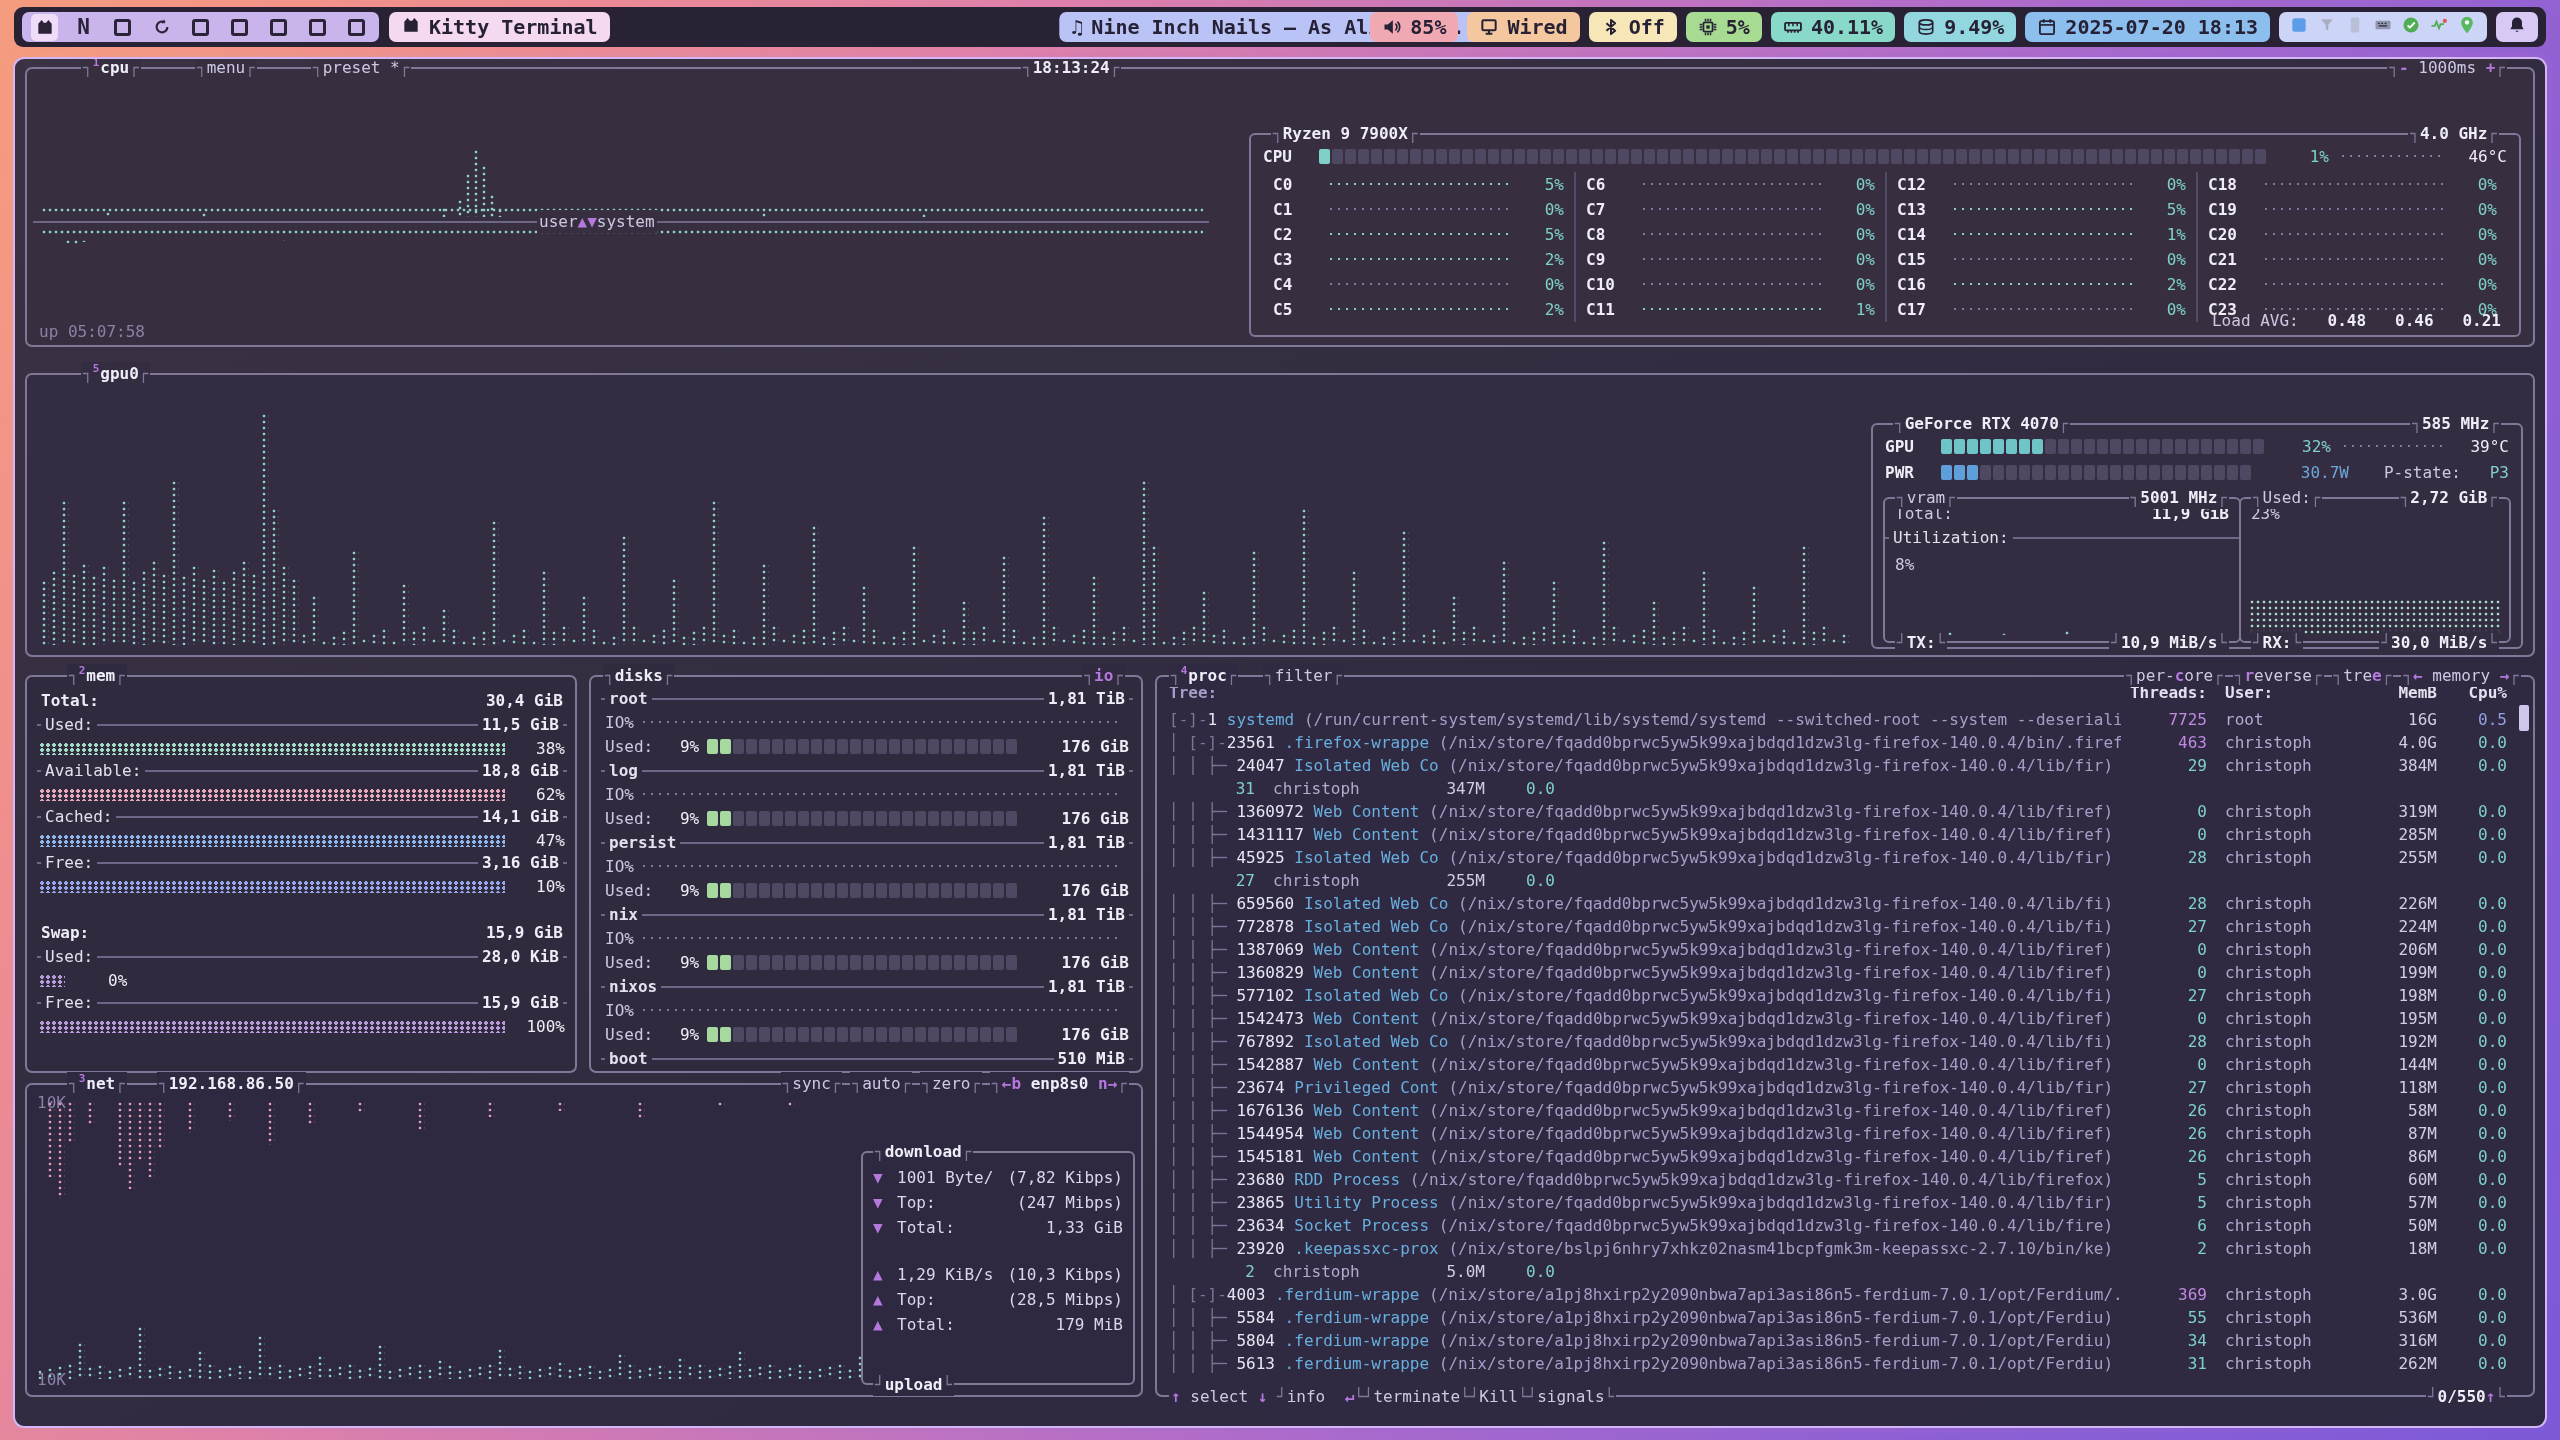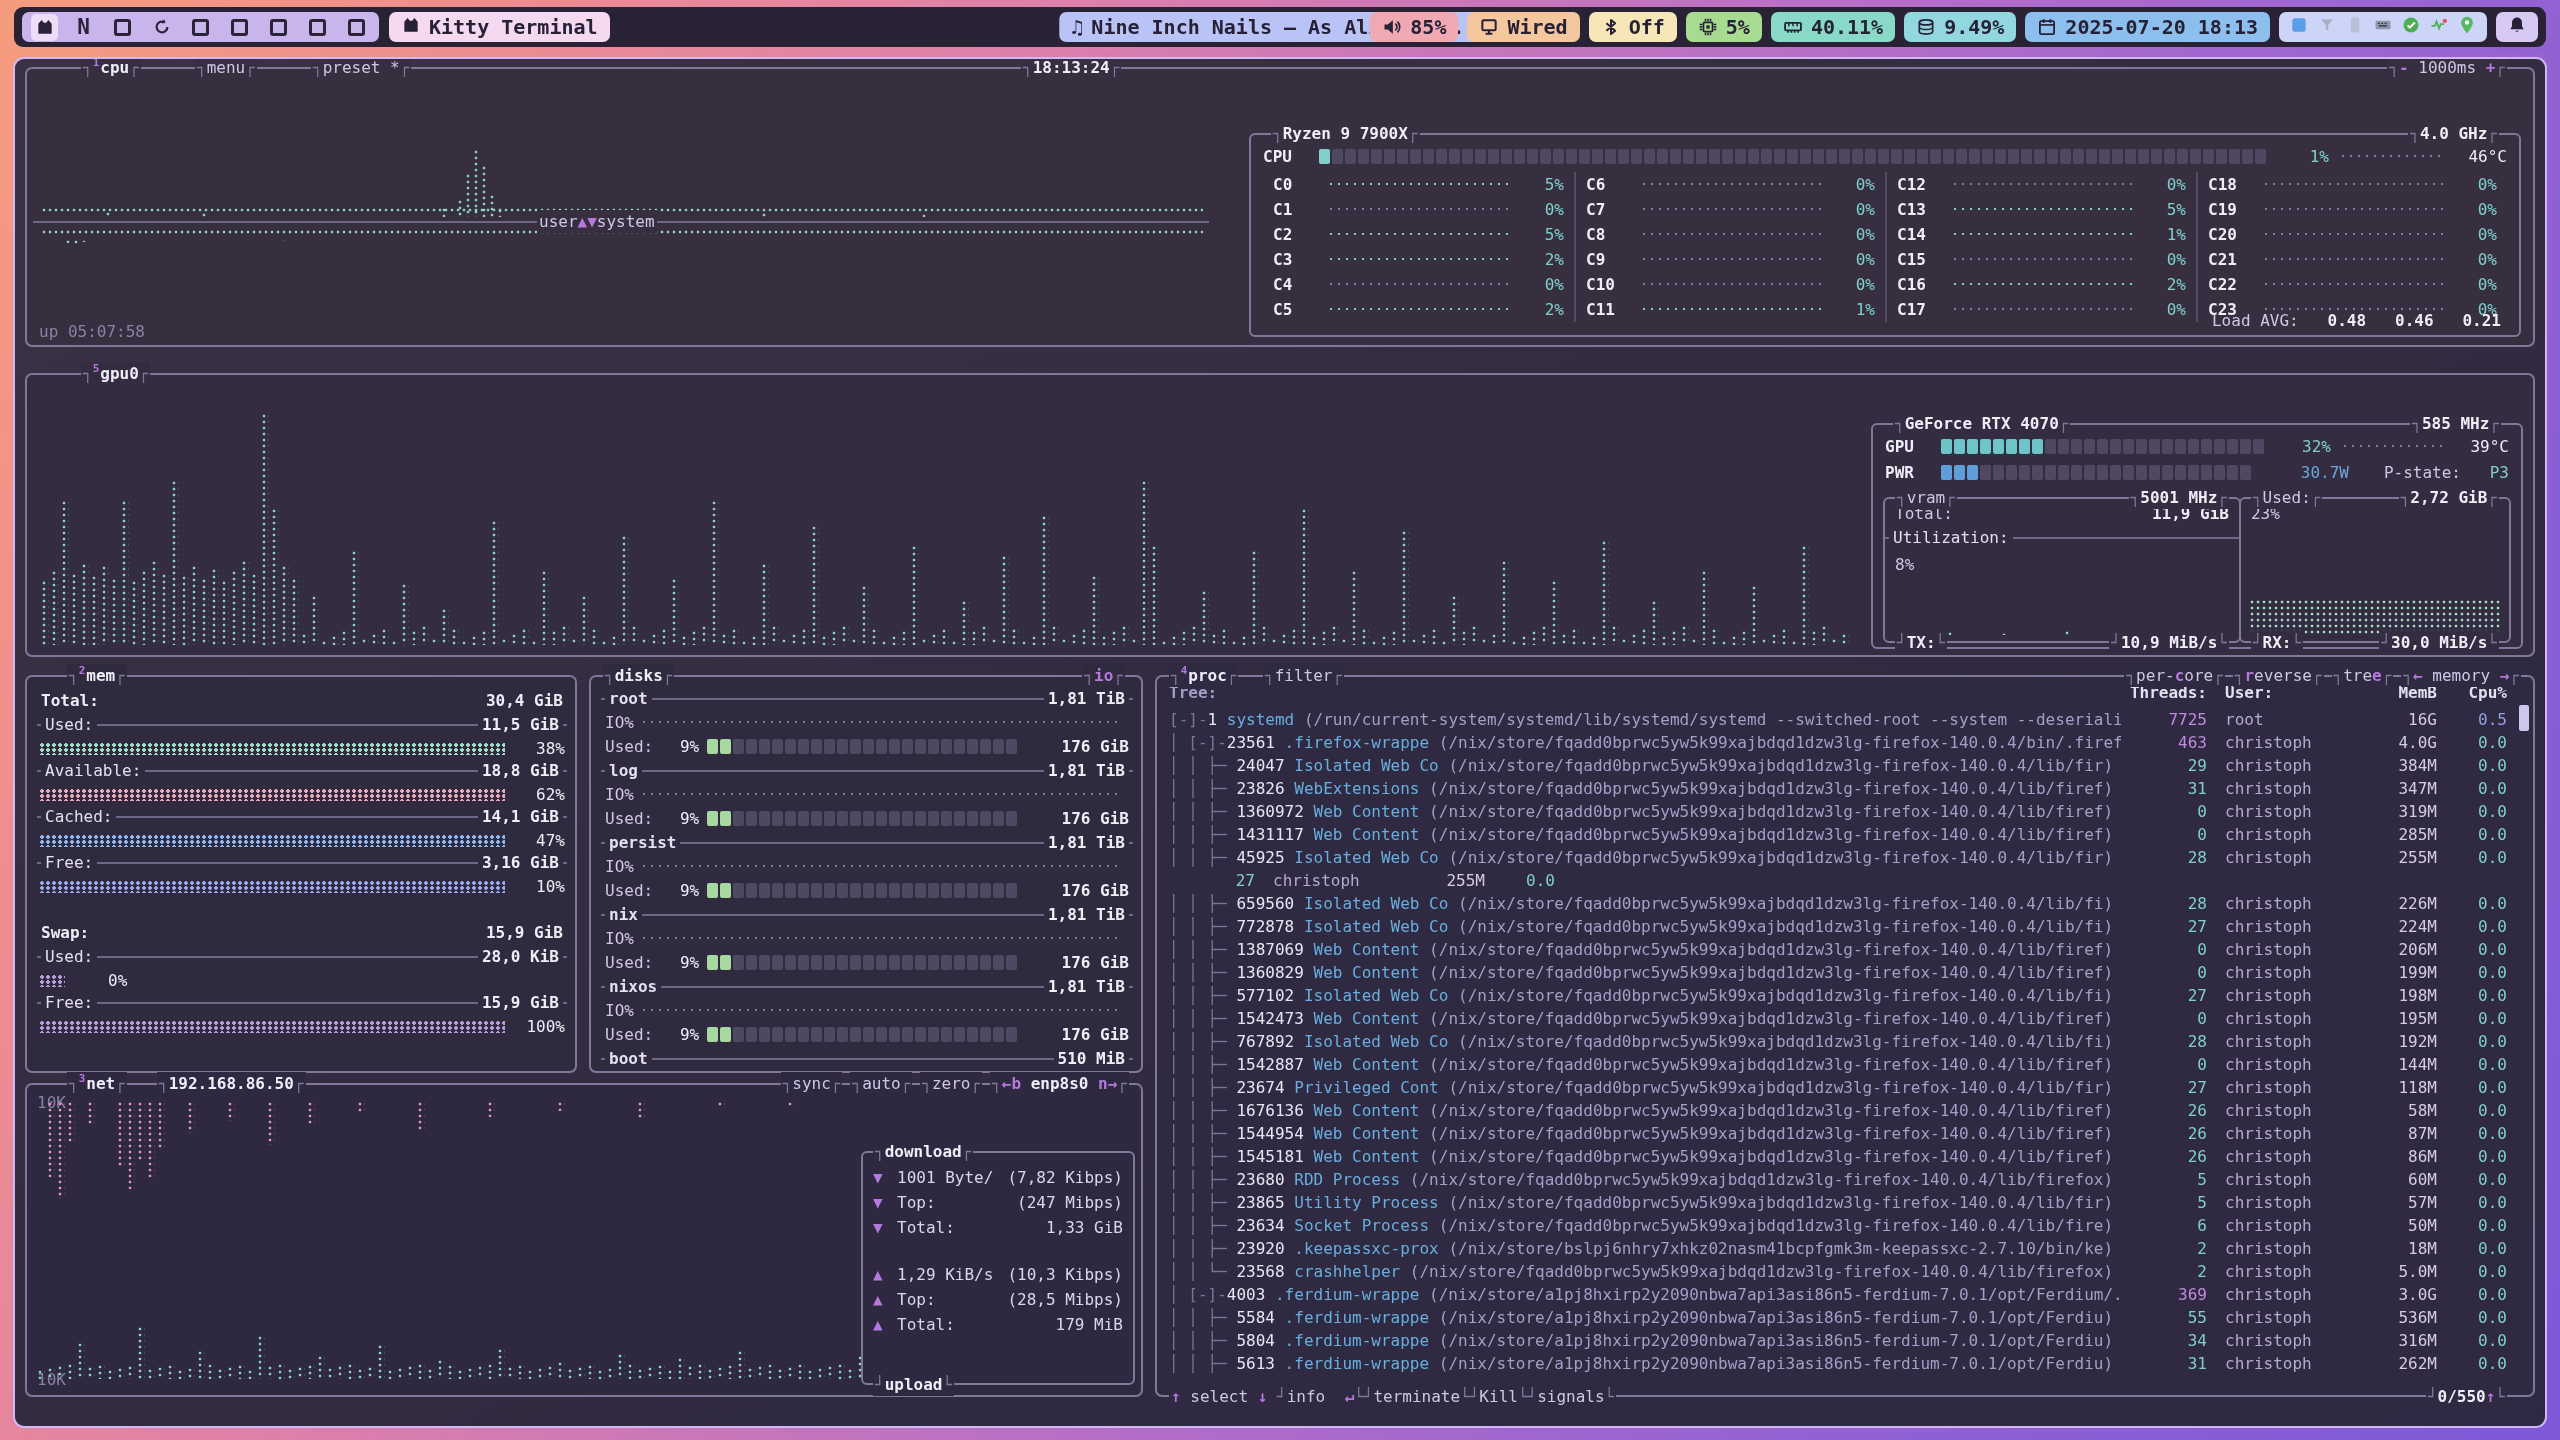--- a/index.html
+++ b/index.html
@@ -1634,21 +1634,20 @@
           </div>
           <div class="prow2">
             <span class="plft"><span class="ppre">│ │ ├─ </span><span class="ppid">24047</span> <span class="pnm">Isolated Web Co</span> (/nix/store/fqadd0bprwc5yw5k99xajbdqd1dzw3lg-firefox-140.0.4/lib/fir)</span>
             <span class="pt">29</span>
             <span class="pu">christoph</span>
             <span class="pm">384M</span>
             <span class="pc">0.0</span>
             <span class="ps"></span>
           </div>
           <div class="prow2">
-            <span class="plft"><span class="ppre">│ │ ├─ </span><span class="ppid">23826</span> <span class="pnm">WebExtensions</span> (/nix/store/fqadd0bprwc5yw5k99xajbdqd1dzw3lg-firefox-140.0.4/lib/firef)</span>
             <span class="pt">31</span>
             <span class="pu">christoph</span>
             <span class="pm">347M</span>
             <span class="pc">0.0</span>
             <span class="ps"></span>
           </div>
           <div class="prow2">
             <span class="plft"><span class="ppre">│ │ ├─ </span><span class="ppid">1360972</span> <span class="pnm">Web Content</span> (/nix/store/fqadd0bprwc5yw5k99xajbdqd1dzw3lg-firefox-140.0.4/lib/firef)</span>
             <span class="pt">0</span>
             <span class="pu">christoph</span>
@@ -1801,21 +1800,20 @@
           </div>
           <div class="prow2">
             <span class="plft"><span class="ppre">│ │ ├─ </span><span class="ppid">23920</span> <span class="pnm">.keepassxc-prox</span> (/nix/store/bslpj6nhry7xhkz02nasm41bcpfgmk3m-keepassxc-2.7.10/bin/ke)</span>
             <span class="pt">2</span>
             <span class="pu">christoph</span>
             <span class="pm">18M</span>
             <span class="pc">0.0</span>
             <span class="ps"></span>
           </div>
           <div class="prow2">
-            <span class="plft"><span class="ppre">│ │ └─ </span><span class="ppid">23568</span> <span class="pnm">crashhelper</span> (/nix/store/fqadd0bprwc5yw5k99xajbdqd1dzw3lg-firefox-140.0.4/lib/firefox)</span>
             <span class="pt">2</span>
             <span class="pu">christoph</span>
             <span class="pm">5.0M</span>
             <span class="pc">0.0</span>
             <span class="ps"></span>
           </div>
           <div class="prow2">
             <span class="plft"><span class="ppre">│ [-]-</span><span class="ppid">4003</span> <span class="pnm">.ferdium-wrappe</span> (/nix/store/a1pj8hxirp2y2090nbwa7api3asi86n5-ferdium-7.0.1/opt/Ferdium/.)</span>
             <span class="pt" style="color: rgb(192, 138, 224);">369</span>
             <span class="pu">christoph</span>

